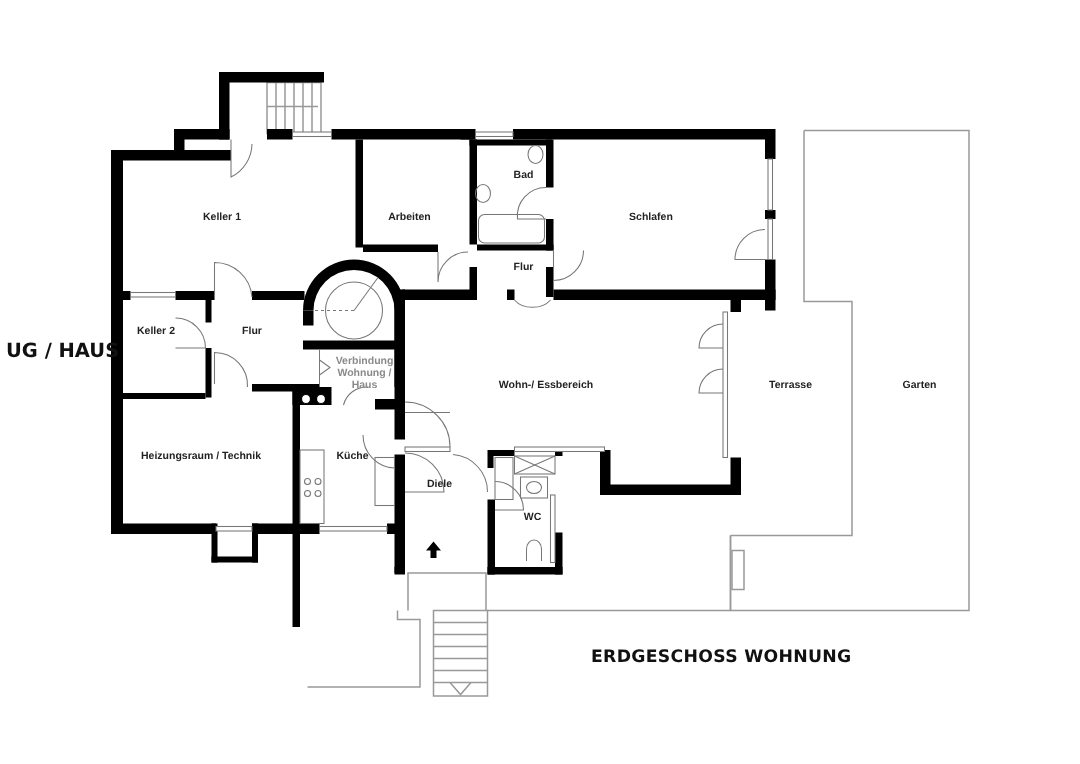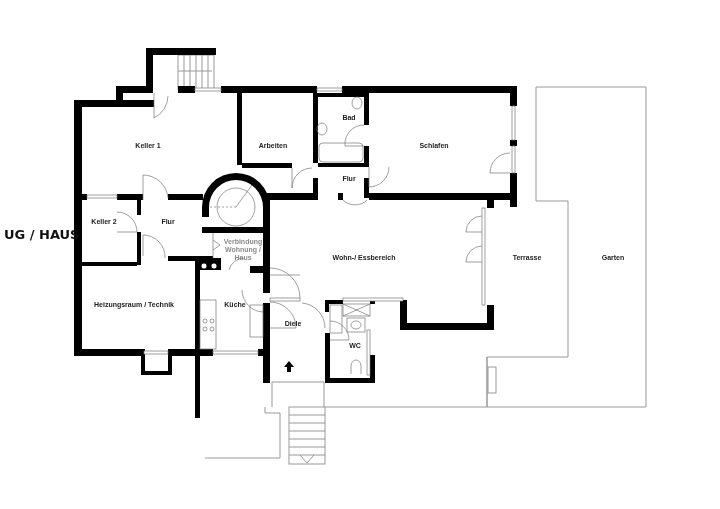--- a/index.html
+++ b/index.html
@@ -189,20 +189,21 @@
       <circle cx="204" cy="266" r="3"></circle>
       <circle cx="214" cy="266" r="3"></circle>
     </g>
 
     <g>
       <polygon points="289,361 284,367 287,367 287,372 291,372 291,367 294,367" fill="#000"></polygon>
     </g>
   </svg>
 
   <div class="big" id="ug">UG / HAUS</div>
+  <div class="big" id="eg">ERDGESCHOSS WOHNUNG</div>
 
   <div class="lbl" style="left:148px;top:146px">Keller 1</div>
   <div class="lbl" style="left:273px;top:146px">Arbeiten</div>
   <div class="lbl" style="left:349px;top:118px">Bad</div>
   <div class="lbl" style="left:434px;top:146px">Schlafen</div>
   <div class="lbl" style="left:349px;top:179px">Flur</div>
   <div class="lbl" style="left:104px;top:222px">Keller 2</div>
   <div class="lbl" style="left:168px;top:222px">Flur</div>
   <div class="lbl grey" style="left:243px;top:250px;white-space:normal;width:46px">Verbindung Wohnung / Haus</div>
   <div class="lbl" style="left:364px;top:258px">Wohn-/ Essbereich</div>

